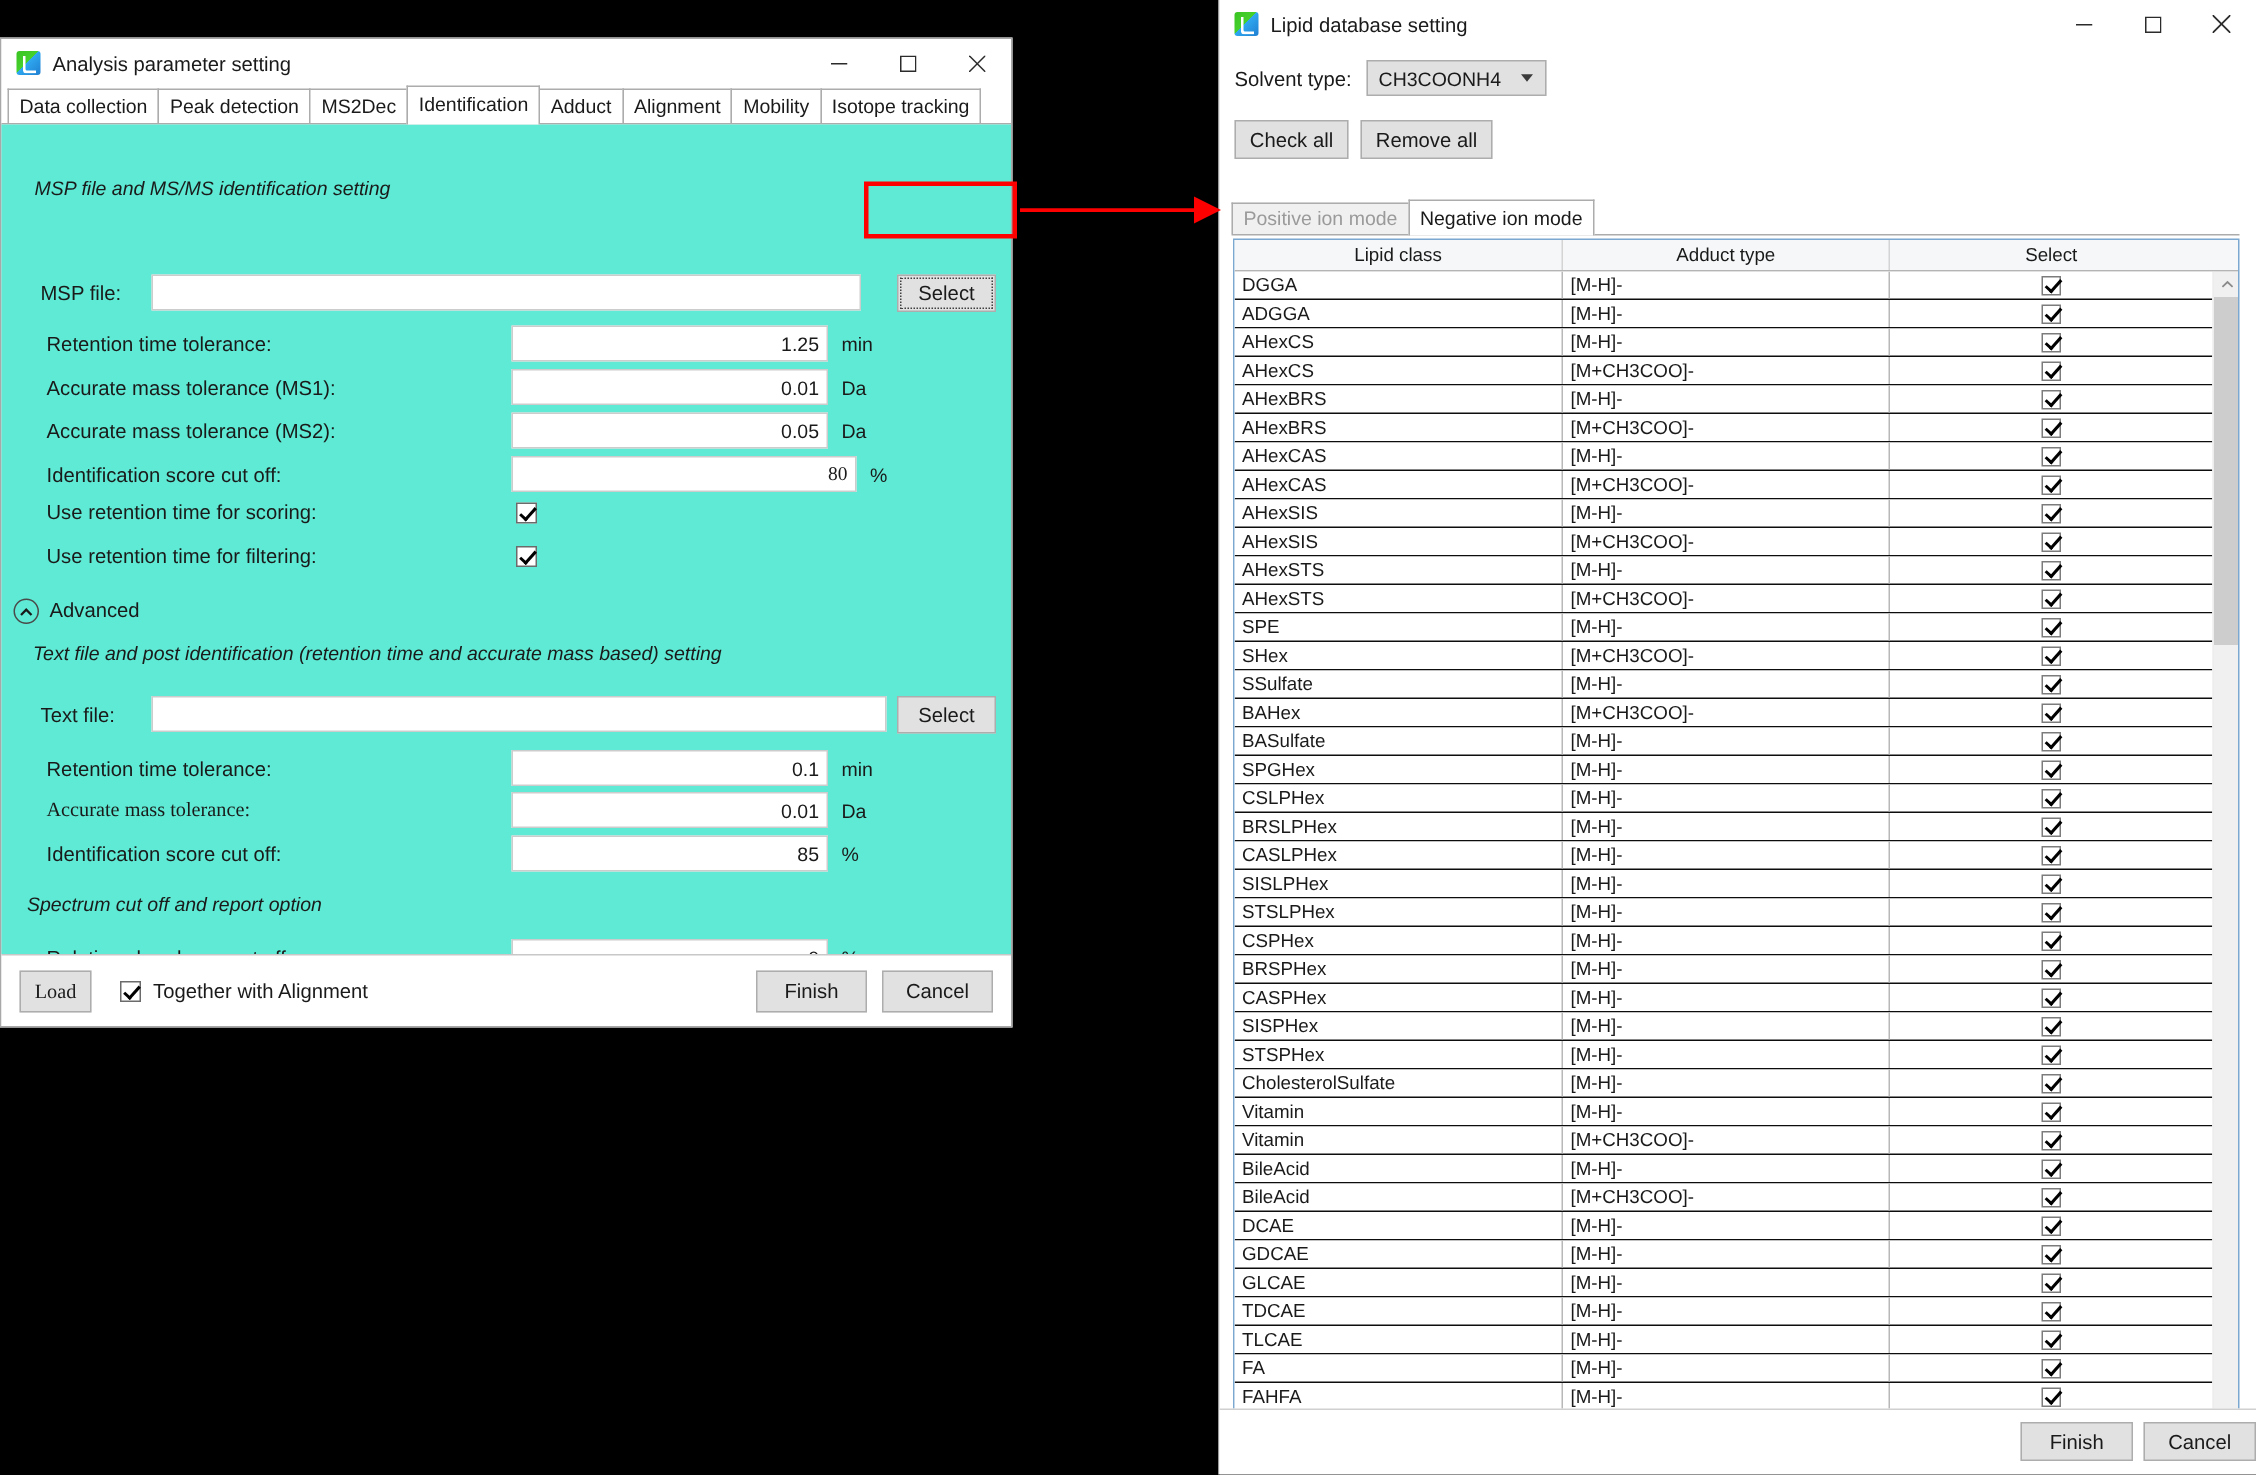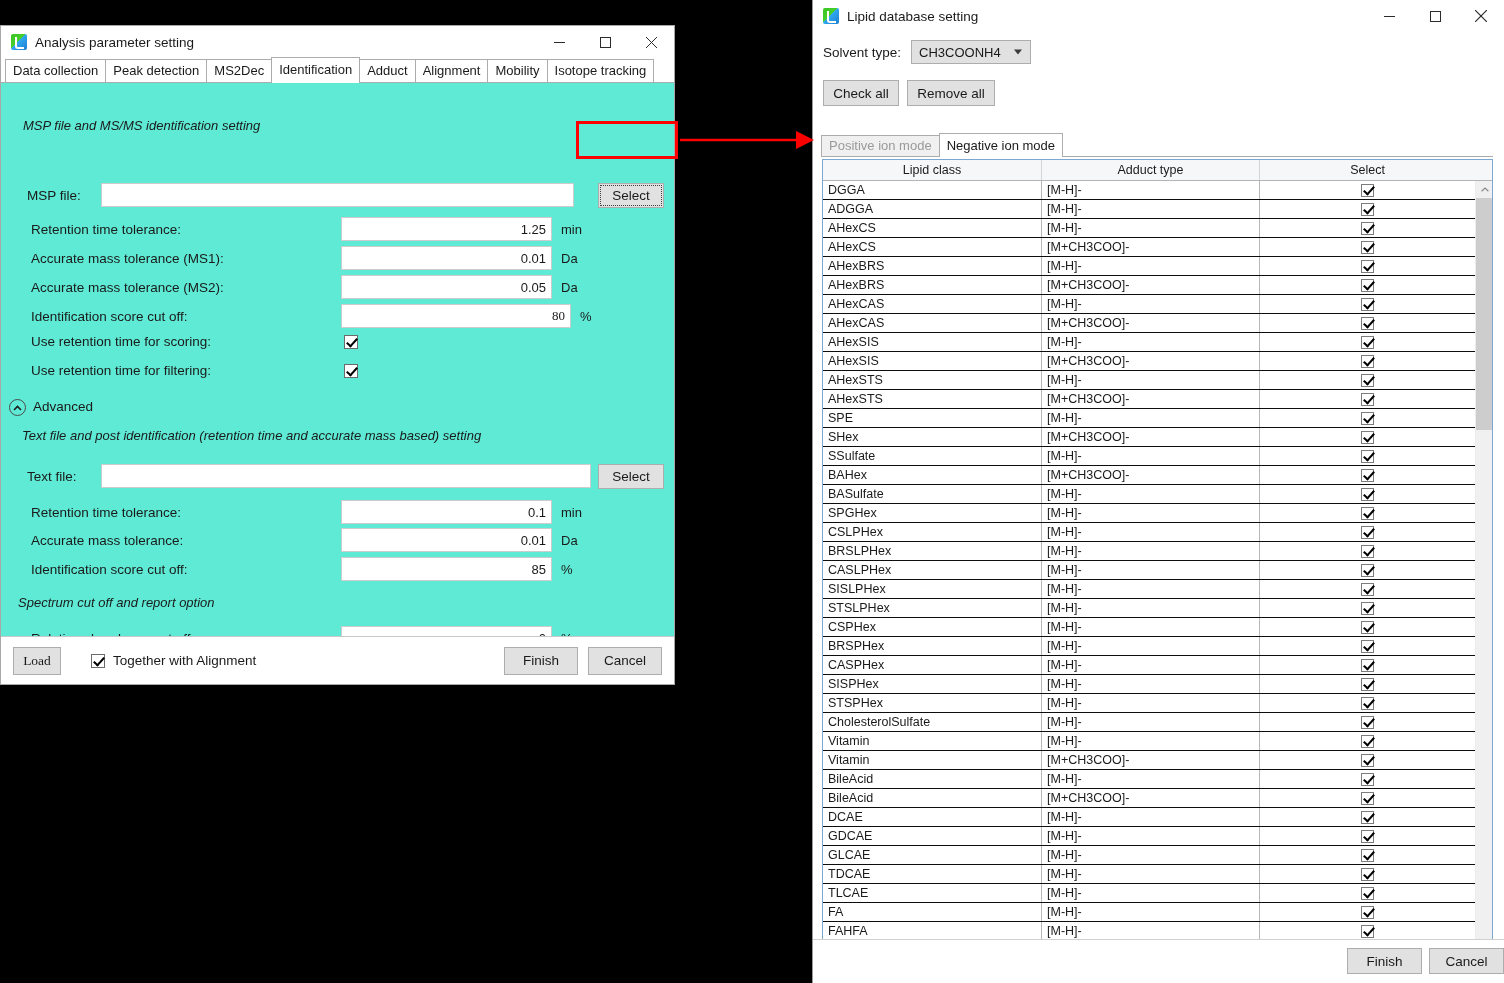--- a/index.html
+++ b/index.html
@@ -172,21 +172,21 @@
   .footer-bar {
     flex: 0 0 auto;
     height: 48px;
     border-top: 1px solid #c8c8c8;
     background: #ffffff;
     display: flex;
     align-items: center;
     padding: 0 12px;
     position: relative;
   }
-  .footer-chk { display:flex; align-items:center; margin-left: 30px; }
+  .footer-chk { display:flex; align-items:center; margin-left: 19px; }
   .footer-chk .lbl2 { font-size: 13.5px; color:#1a1a1a; margin-left: 8px; }
 
   
   #right-window {
     left: 812px; top: 0px;
     width: 692px; height: 983px;
     border: 1px solid #9a9a9a;
     border-top: none; border-right: none; border-bottom: none;
   }
   .rt-body { flex: 1 1 auto; position: relative; background:#fff; }
@@ -454,21 +454,21 @@
       </div>
       <div class="btn" style="position:absolute; left:597px; top:381px; width:66px; height:25px;">Select</div>
 
       <div class="row" style="left:30px; top:417px; width:620px;">
         <div class="lbl" style="width:310px;">Retention time tolerance:</div>
         <div class="txtbox num" style="width:211px;">0.1</div>
         <div class="unit">min</div>
       </div>
 
       <div class="row" style="left:30px; top:445px; width:620px;">
-        <div class="lbl" style="width:310px;">Accurate mass tolerance:</div>
+        <div class="lbl" style="width:310px;font-family:Liberation Serif, serif;">Accurate mass tolerance:</div>
         <div class="txtbox num" style="width:211px;">0.01</div>
         <div class="unit">Da</div>
       </div>
 
       <div class="row" style="left:30px; top:474px; width:620px;">
         <div class="lbl" style="width:310px;">Identification score cut off:</div>
         <div class="txtbox num" style="width:211px;">85</div>
         <div class="unit">%</div>
       </div>
 

